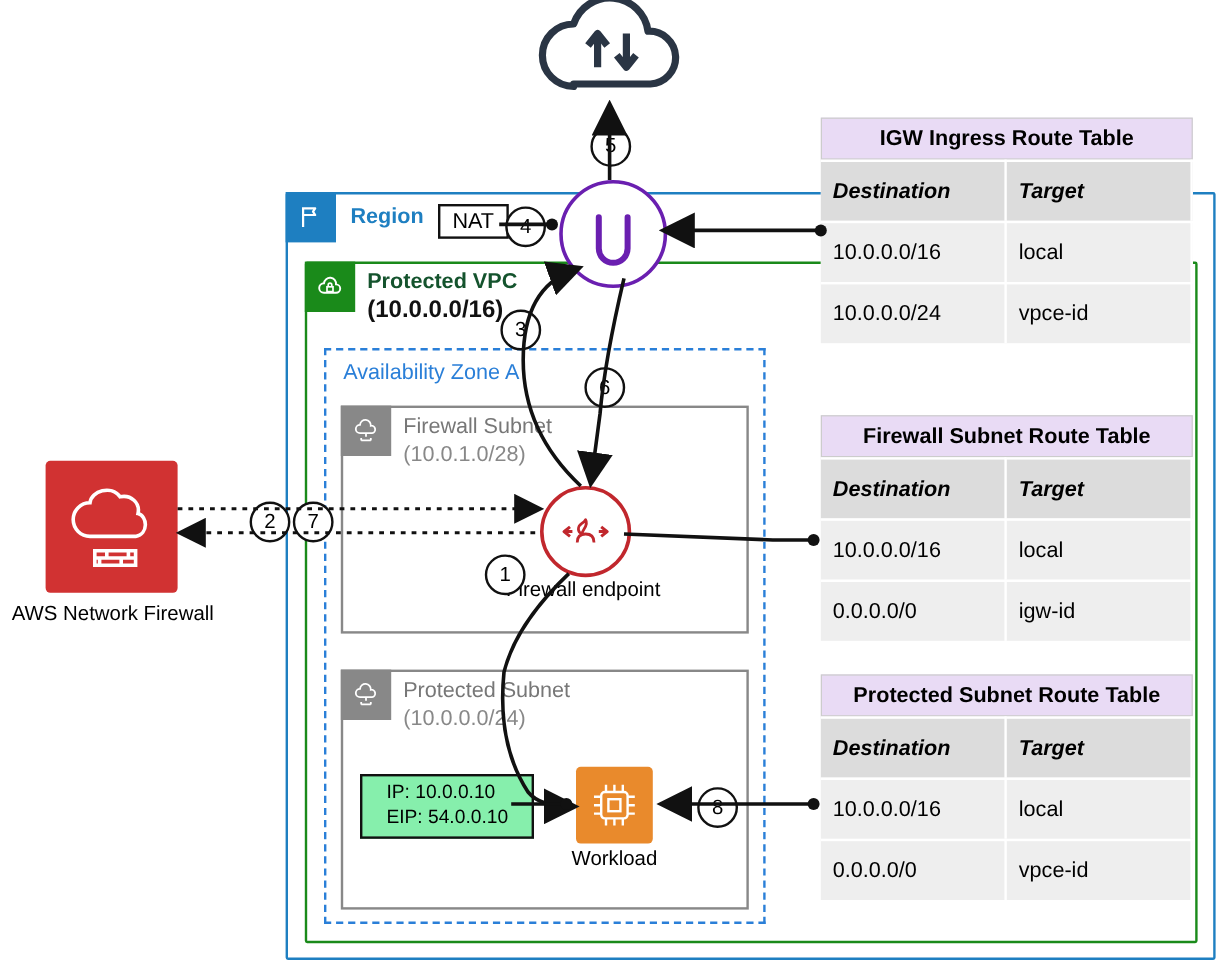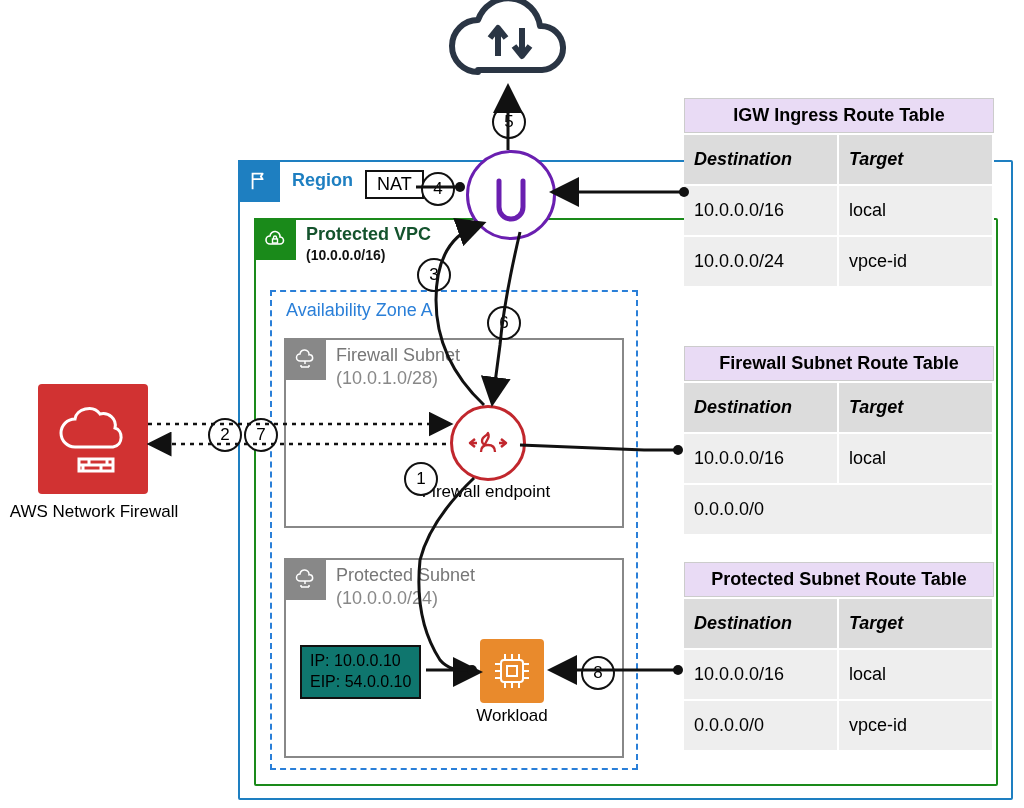--- a/index.html
+++ b/index.html
@@ -24,21 +24,21 @@
     color: #fff;
     display: flex;
     align-items: center;
     justify-content: center;
   }
   .region-label { color: #1e7fc1; font-weight: 600; font-size: 18px; }
 
   .vpc-box { border: 2px solid #1a8a1a; border-radius: 2px; }
   .vpc-tab { background: #1a8a1a; color:#fff; display:flex; align-items:center; justify-content:center; }
   .vpc-label { color: #14532d; font-weight: 700; font-size: 18px; }
-  .vpc-cidr { color: #111; font-weight: 700; font-size: 14px; }
+  .vpc-cidr { color: #111; font-weight: 700; font-size: 20px; }
 
   .az-box { border: 2px dashed #2a7fd8; }
   .az-label { color: #2a7fd8; font-size: 18px; }
 
   .subnet-box { border: 2px solid #888; }
   .subnet-tab { background: #888; color:#fff; display:flex; align-items:center; justify-content:center;}
   .subnet-name { color: #777; font-size: 18px; }
   .subnet-cidr { color: #888; font-size: 18px; }
 
   .fw-endpoint-circle {
@@ -48,21 +48,21 @@
   }
   .fw-endpoint-label { text-align: center; font-size: 17px; }
 
   .workload-sq {
     background: #e98a2c;
     border-radius: 4px;
     display:flex; align-items:center; justify-content:center;
   }
   .workload-label { text-align:center; font-size:17px; }
 
-  .ip-box { border:2px solid #111; padding:4px 8px; font-size:16px; background:#0f766e; line-height:1.3; }
+  .ip-box { border:2px solid #111; padding:4px 20px; font-size:16px; background:#86efac; line-height:1.3; }
 
   .nat-box { border:2px solid #111; padding:2px 10px; font-size:18px; background:#fff; }
 
   .igw-circle {
     border: 3px solid #6a1fb0;
     border-radius: 50%;
     background:#fff;
     display:flex; align-items:center; justify-content:center;
   }
 
@@ -236,20 +236,21 @@
     <div class="rt-row rt-head">
       <div class="rt-cell">Destination</div>
       <div class="rt-cell">Target</div>
     </div>
     <div class="rt-row rt-body">
       <div class="rt-cell">10.0.0.0/16</div>
       <div class="rt-cell">local</div>
     </div>
     <div class="rt-row rt-body">
       <div class="rt-cell">0.0.0.0/0</div>
+      <div class="rt-cell">igw-id</div>
     </div>
   </div>
 
   <div class="abs rt-wrap" style="left:684px; top:562px; width:310px;">
     <div class="rt-title">Protected Subnet Route Table</div>
     <div class="rt-row rt-head">
       <div class="rt-cell">Destination</div>
       <div class="rt-cell">Target</div>
     </div>
     <div class="rt-row rt-body">

